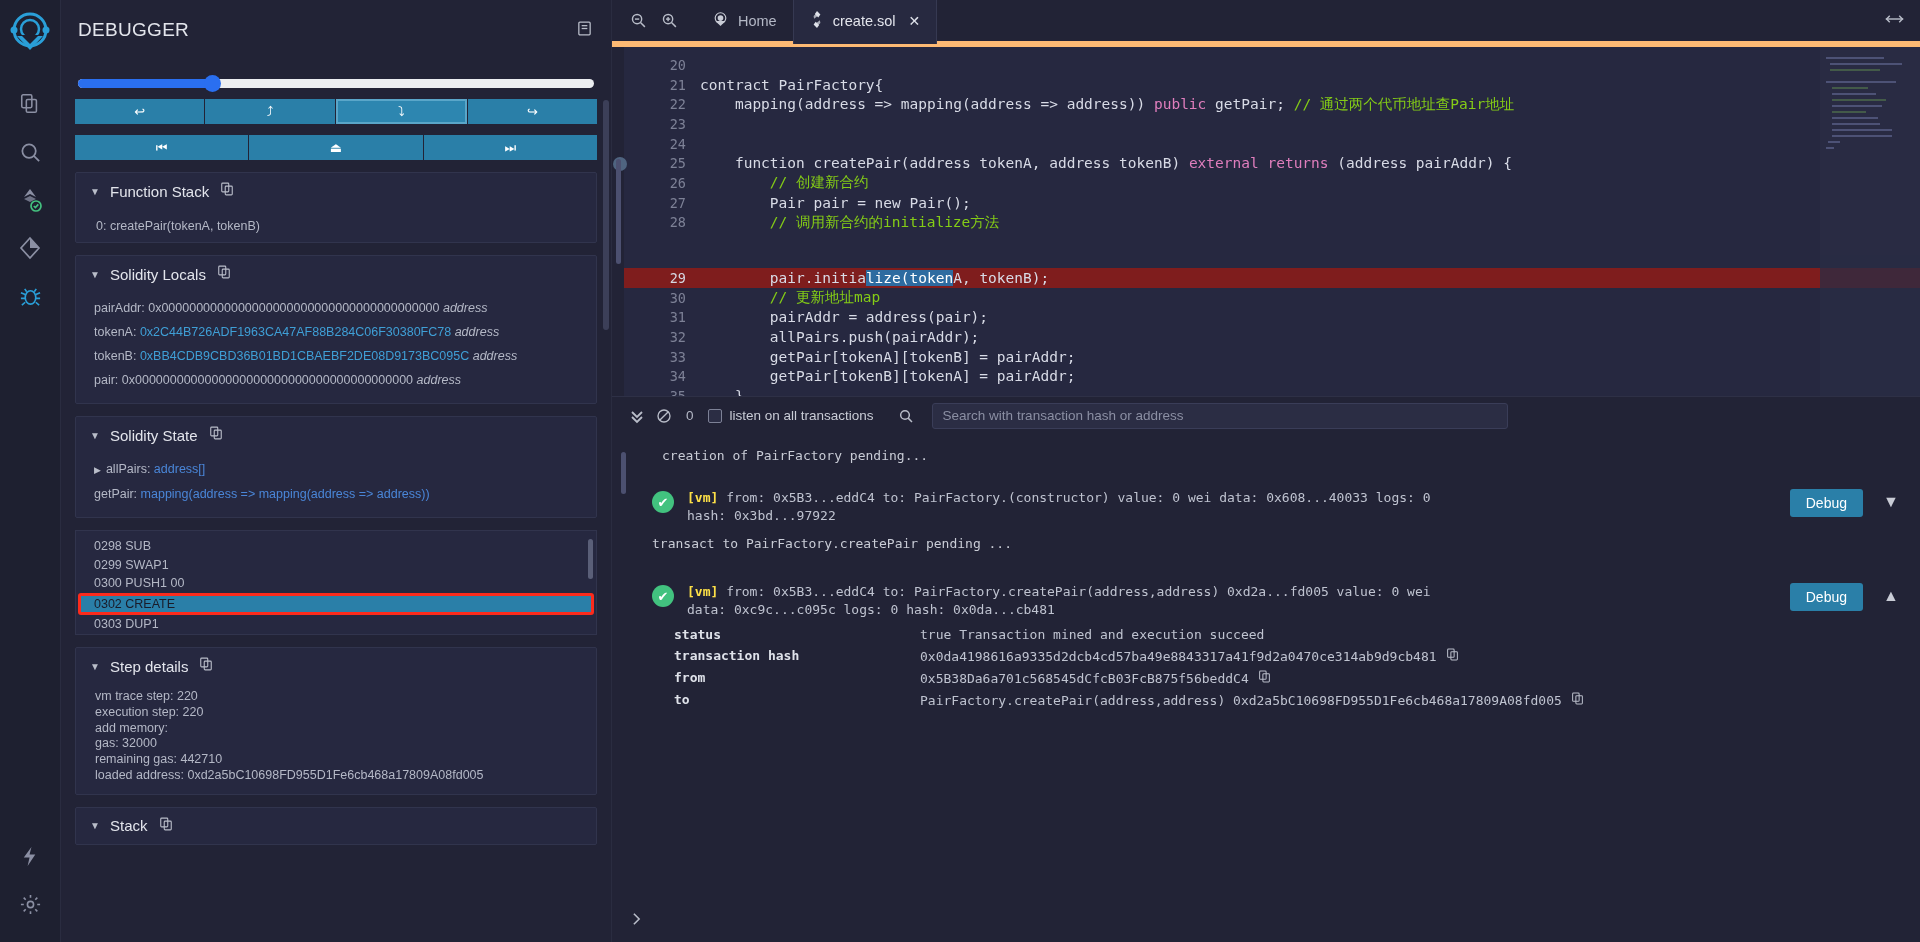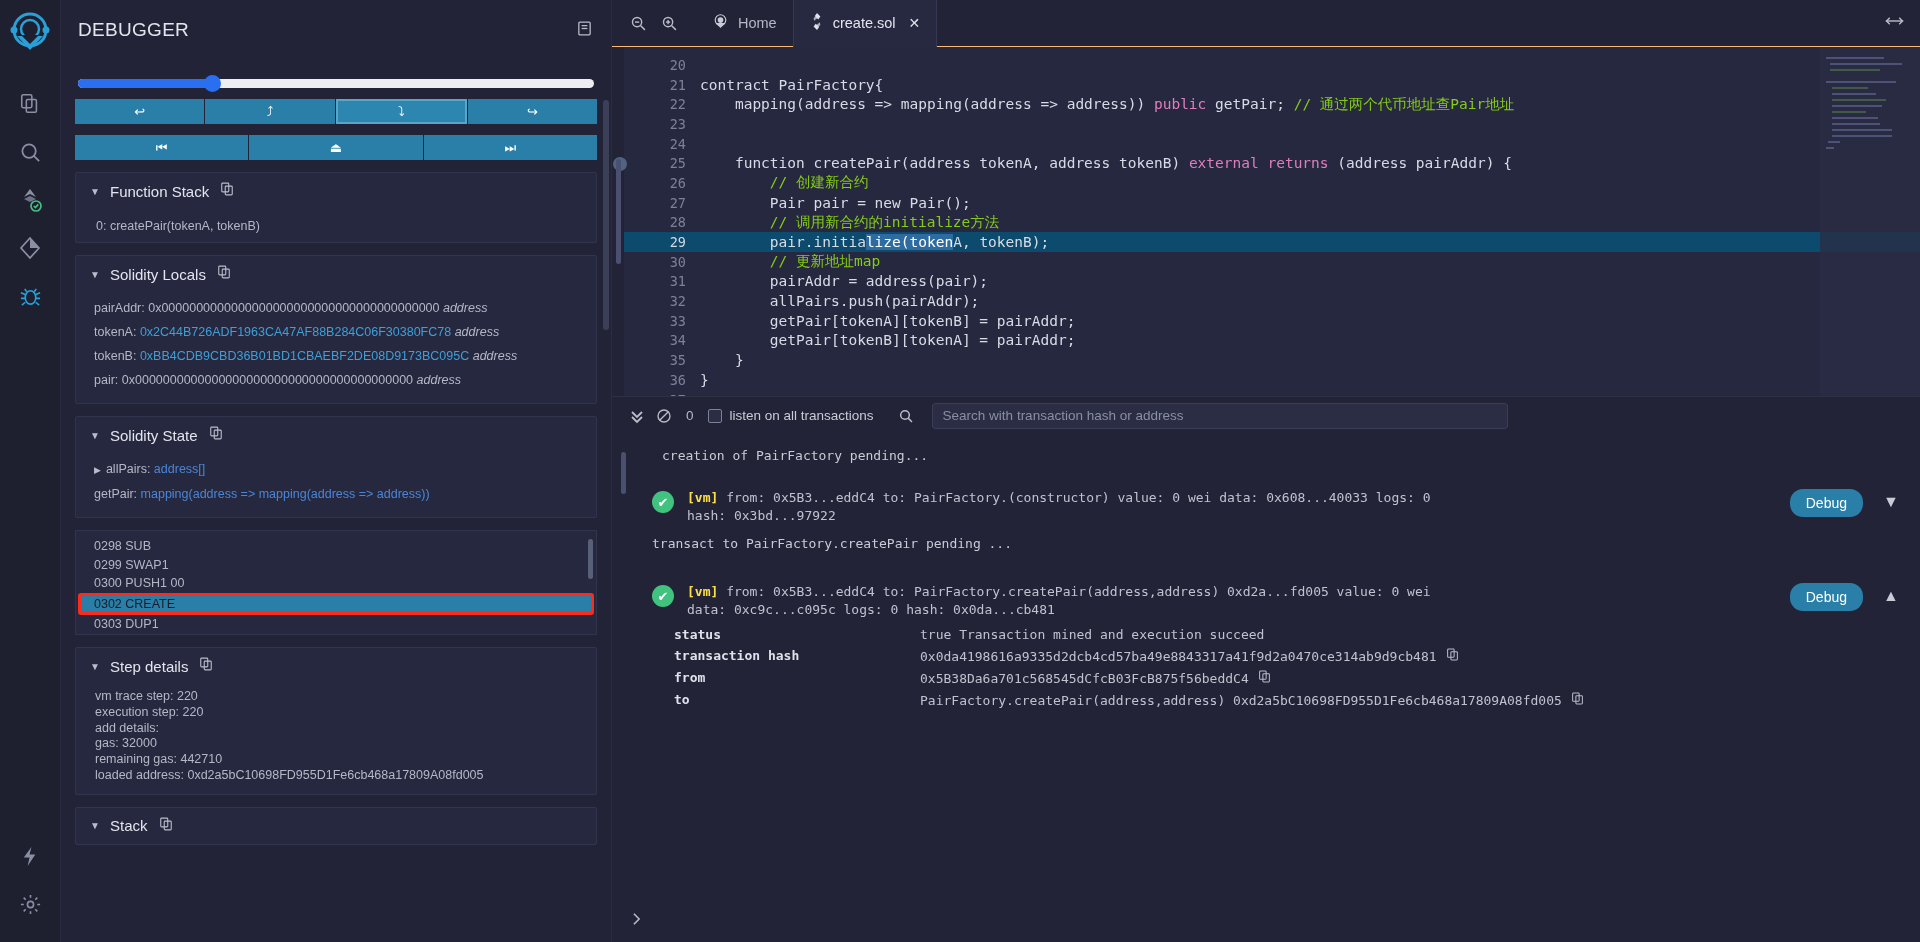--- a/index.html
+++ b/index.html
@@ -128,21 +128,21 @@
     width: 6px; height: 230px; border-radius: 3px; background: #3c3f58;
   }
 
   
   .right { flex: 1 1 auto; height: 942px; display: flex; flex-direction: column; min-width: 0; }
 
   .topbar {
     height: 47px; flex: 0 0 47px;
     background: #222336;
     display: flex; align-items: center;
-    border-bottom: 1px solid #fdba74;
+    border-bottom: 6px solid #fdba74;
     position: relative;
   }
   .tb-ico { color: #b9bdc9; margin-left: 18px; cursor: pointer; display: flex; }
   .tab {
     display: flex; align-items: center; gap: 9px;
     height: 47px; padding: 0 16px;
     font-size: 14.5px; color: #c9ccd6; cursor: pointer;
   }
   .tab.home { color: #b4b8c6; }
   .tab.active {
@@ -162,21 +162,21 @@
     position: absolute; left: 1px;
     width: 14px; height: 14px; border-radius: 50%;
     background: #4f6480;
   }
   .lines { padding-top: 8px; flex: 1 1 auto; position: relative; min-width: 0; }
   .cl {
     height: 19.7px; display: flex; align-items: center;
     font-family: "DejaVu Sans Mono", monospace; font-size: 14.5px;
     white-space: pre;
   }
-  .cl.cur { background: #0c4a6e; }
+  .cl.cur { background: #7f1d1d; margin-top: 36px; }
   .ln {
     width: 76px; flex: 0 0 76px; text-align: right; padding-right: 14px;
     color: #7d8196; font-size: 13.5px;
     font-family: "DejaVu Sans Mono", monospace;
   }
   .cl.cur .ln { color: #d5d8e2; }
   .code { color: #d8dbe6; }
   .k { color: #e07ebd; }
   .c { color: #84cc16; }
   .sel { background: #2d6ba0; color: #fff; }
@@ -232,21 +232,21 @@
   .ok {
     width: 22px; height: 22px; border-radius: 50%;
     background: #42c27f; color: #fff;
     display: flex; align-items: center; justify-content: center;
     font-size: 13px; flex: 0 0 22px; margin-top: 2px;
   }
   .tx-text { flex: 1 1 auto; min-width: 0; font-size: 13px; line-height: 17.5px; color: #bfc3d0; }
   .tx-text b { color: #fde047; }
   .dbg-btn {
     background: #2a7fa8; color: #fff; font-size: 14px;
-    border-radius: 13px; padding: 6px 16px; cursor: pointer;
+    border-radius: 3px; padding: 6px 16px; cursor: pointer;
     flex: 0 0 auto; margin-right: 6px;
   }
   .chev { color: #c9ccd6; width: 18px; text-align: center; cursor: pointer; margin-top: 4px; }
   .det-row { display: flex; padding: 3px 0 3px 34px; font-size: 13px; align-items: flex-start; }
   .det-k { flex: 0 0 246px; color: #dfe2ea; font-weight: bold; }
   .det-v { color: #bfc3d0; display: flex; align-items: center; gap: 9px; word-break: break-all; }
   .det-v .cp { color: #b9bdc9; cursor: pointer; flex: 0 0 auto; }
   .term-arrow {
     position: absolute; left: 18px; bottom: 12px; color: #b9bdc9; cursor: pointer;
   }
@@ -427,21 +427,21 @@
           <span class="copy-ico">
             <svg width="14" height="14" viewBox="0 0 24 24" fill="none" stroke="currentColor" stroke-width="1.9">
               <rect x="3" y="2" width="12" height="15" rx="1.5"></rect>
                 <rect x="9" y="7" width="12" height="15" rx="1.5"></rect>
             </svg>
           </span>
         </div>
         <div class="step-body" id="stepBody">
             <div class="step-line">vm trace step: 220</div>
             <div class="step-line">execution step: 220</div>
-            <div class="step-line">add details:</div>
+            <div class="step-line">add memory:</div>
             <div class="step-line">gas: 32000</div>
             <div class="step-line">remaining gas: 442710</div>
             <div class="step-line">loaded address: 0xd2a5bC10698FD955D1Fe6cb468a17809A08fd005</div>
           </div>
       </div>
 
       <div class="sect">
         <div class="sect-head">
           <span class="caret">▼</span>
           <span class="sect-name">Stack</span>

